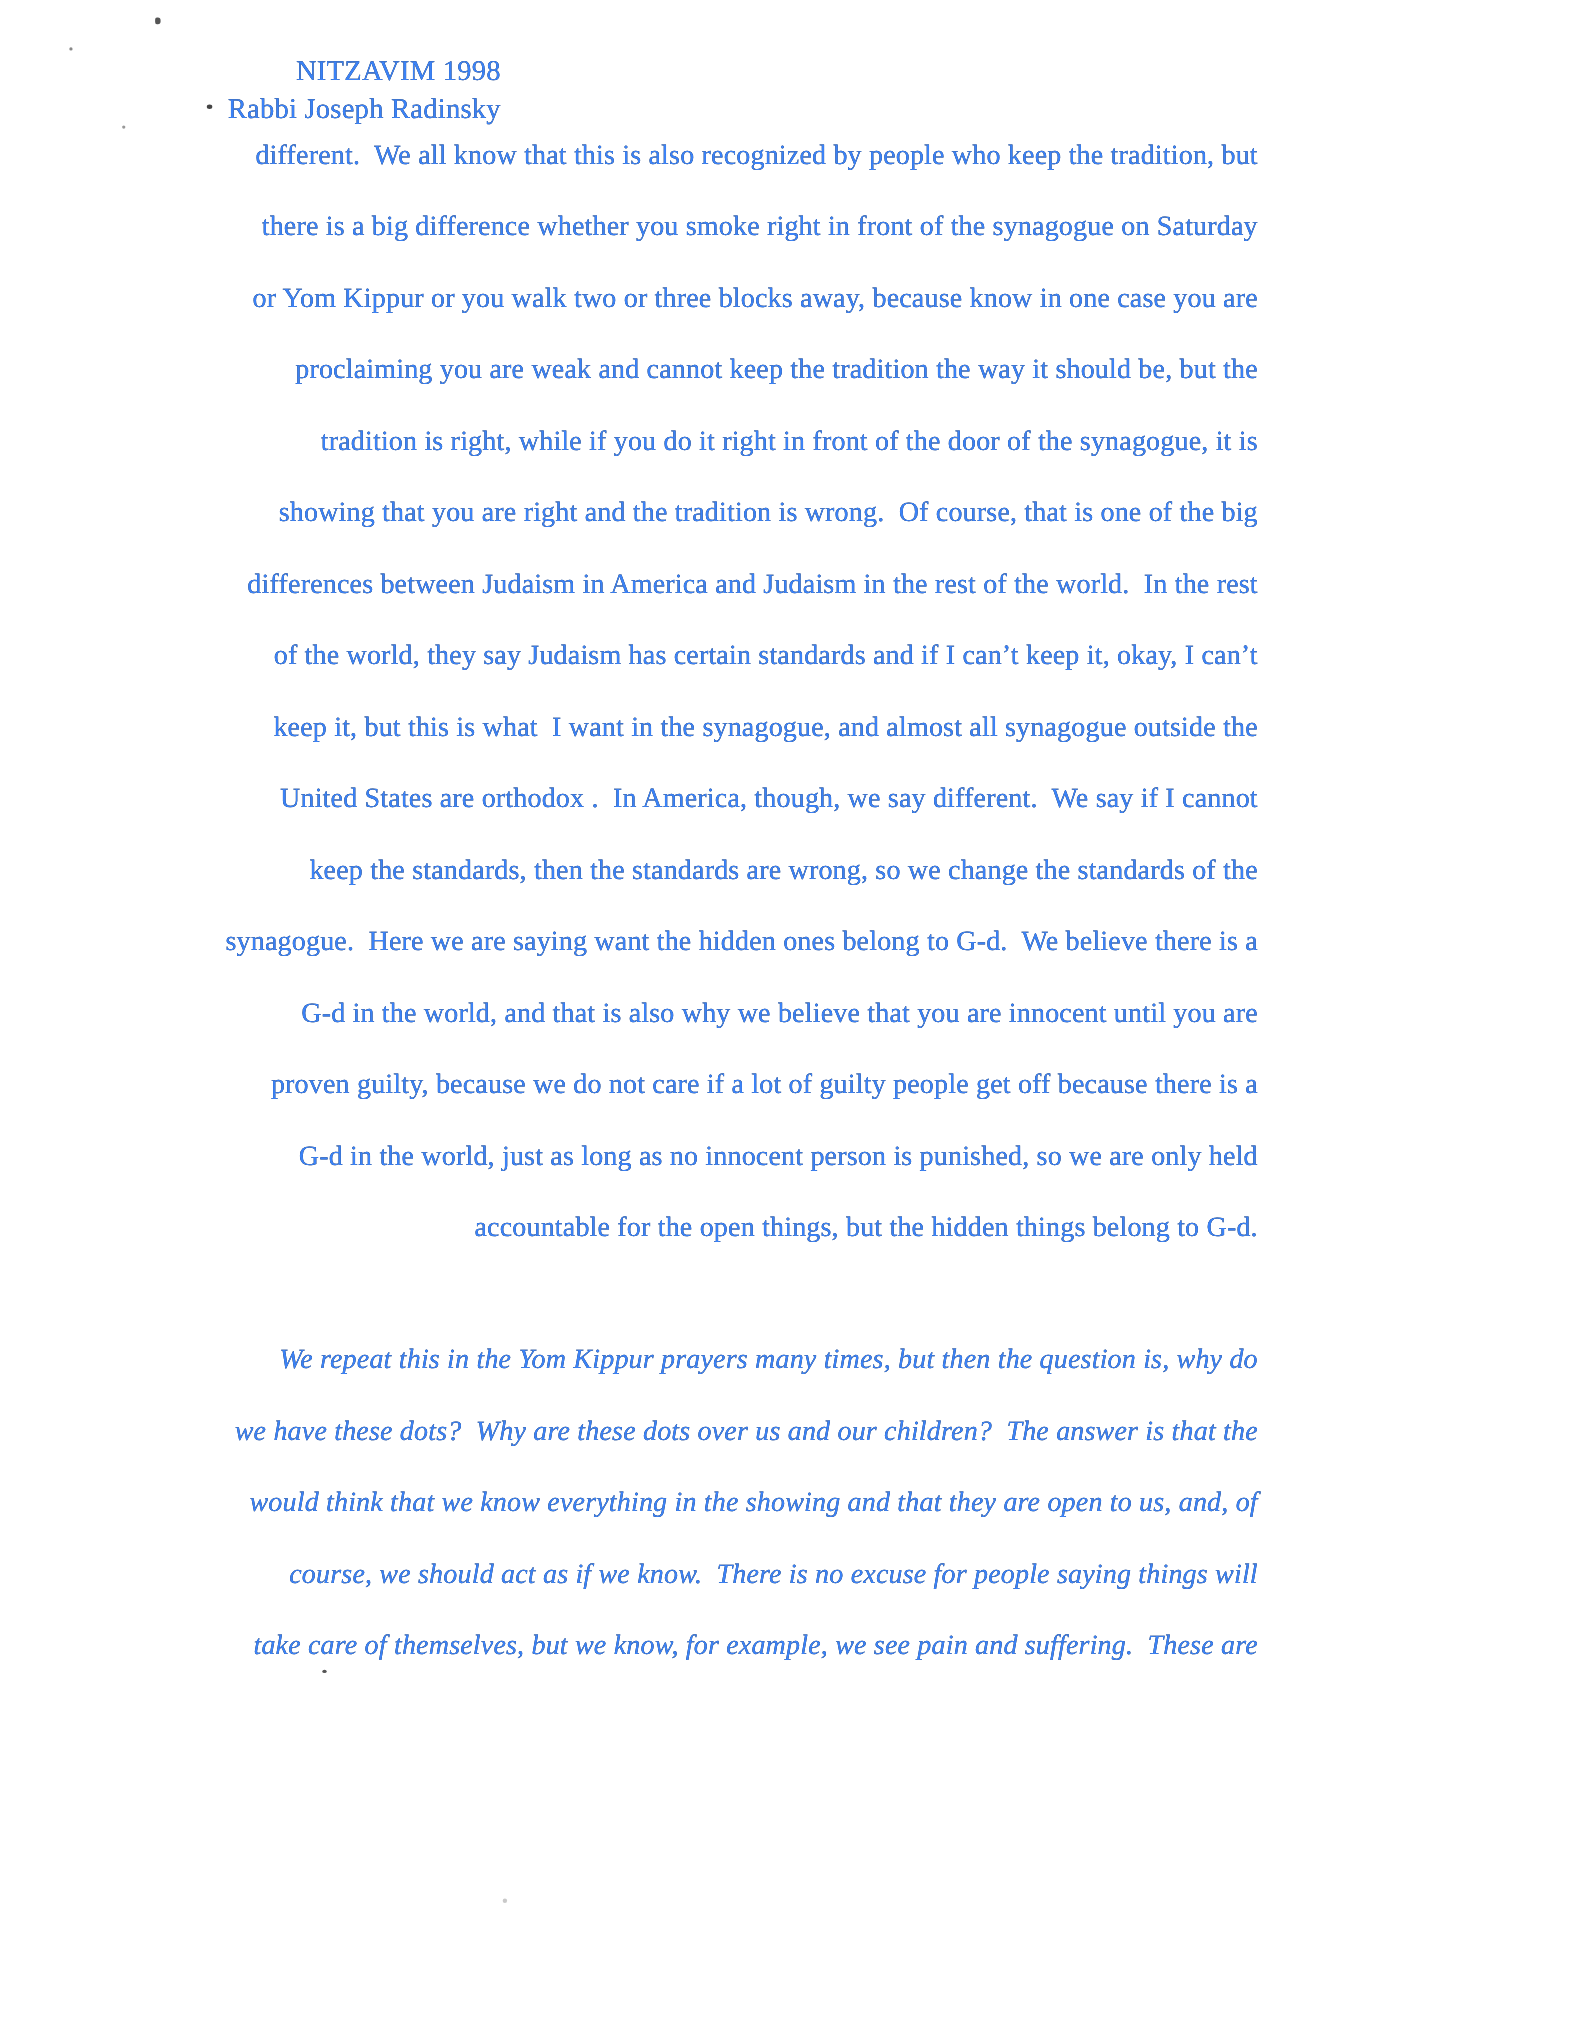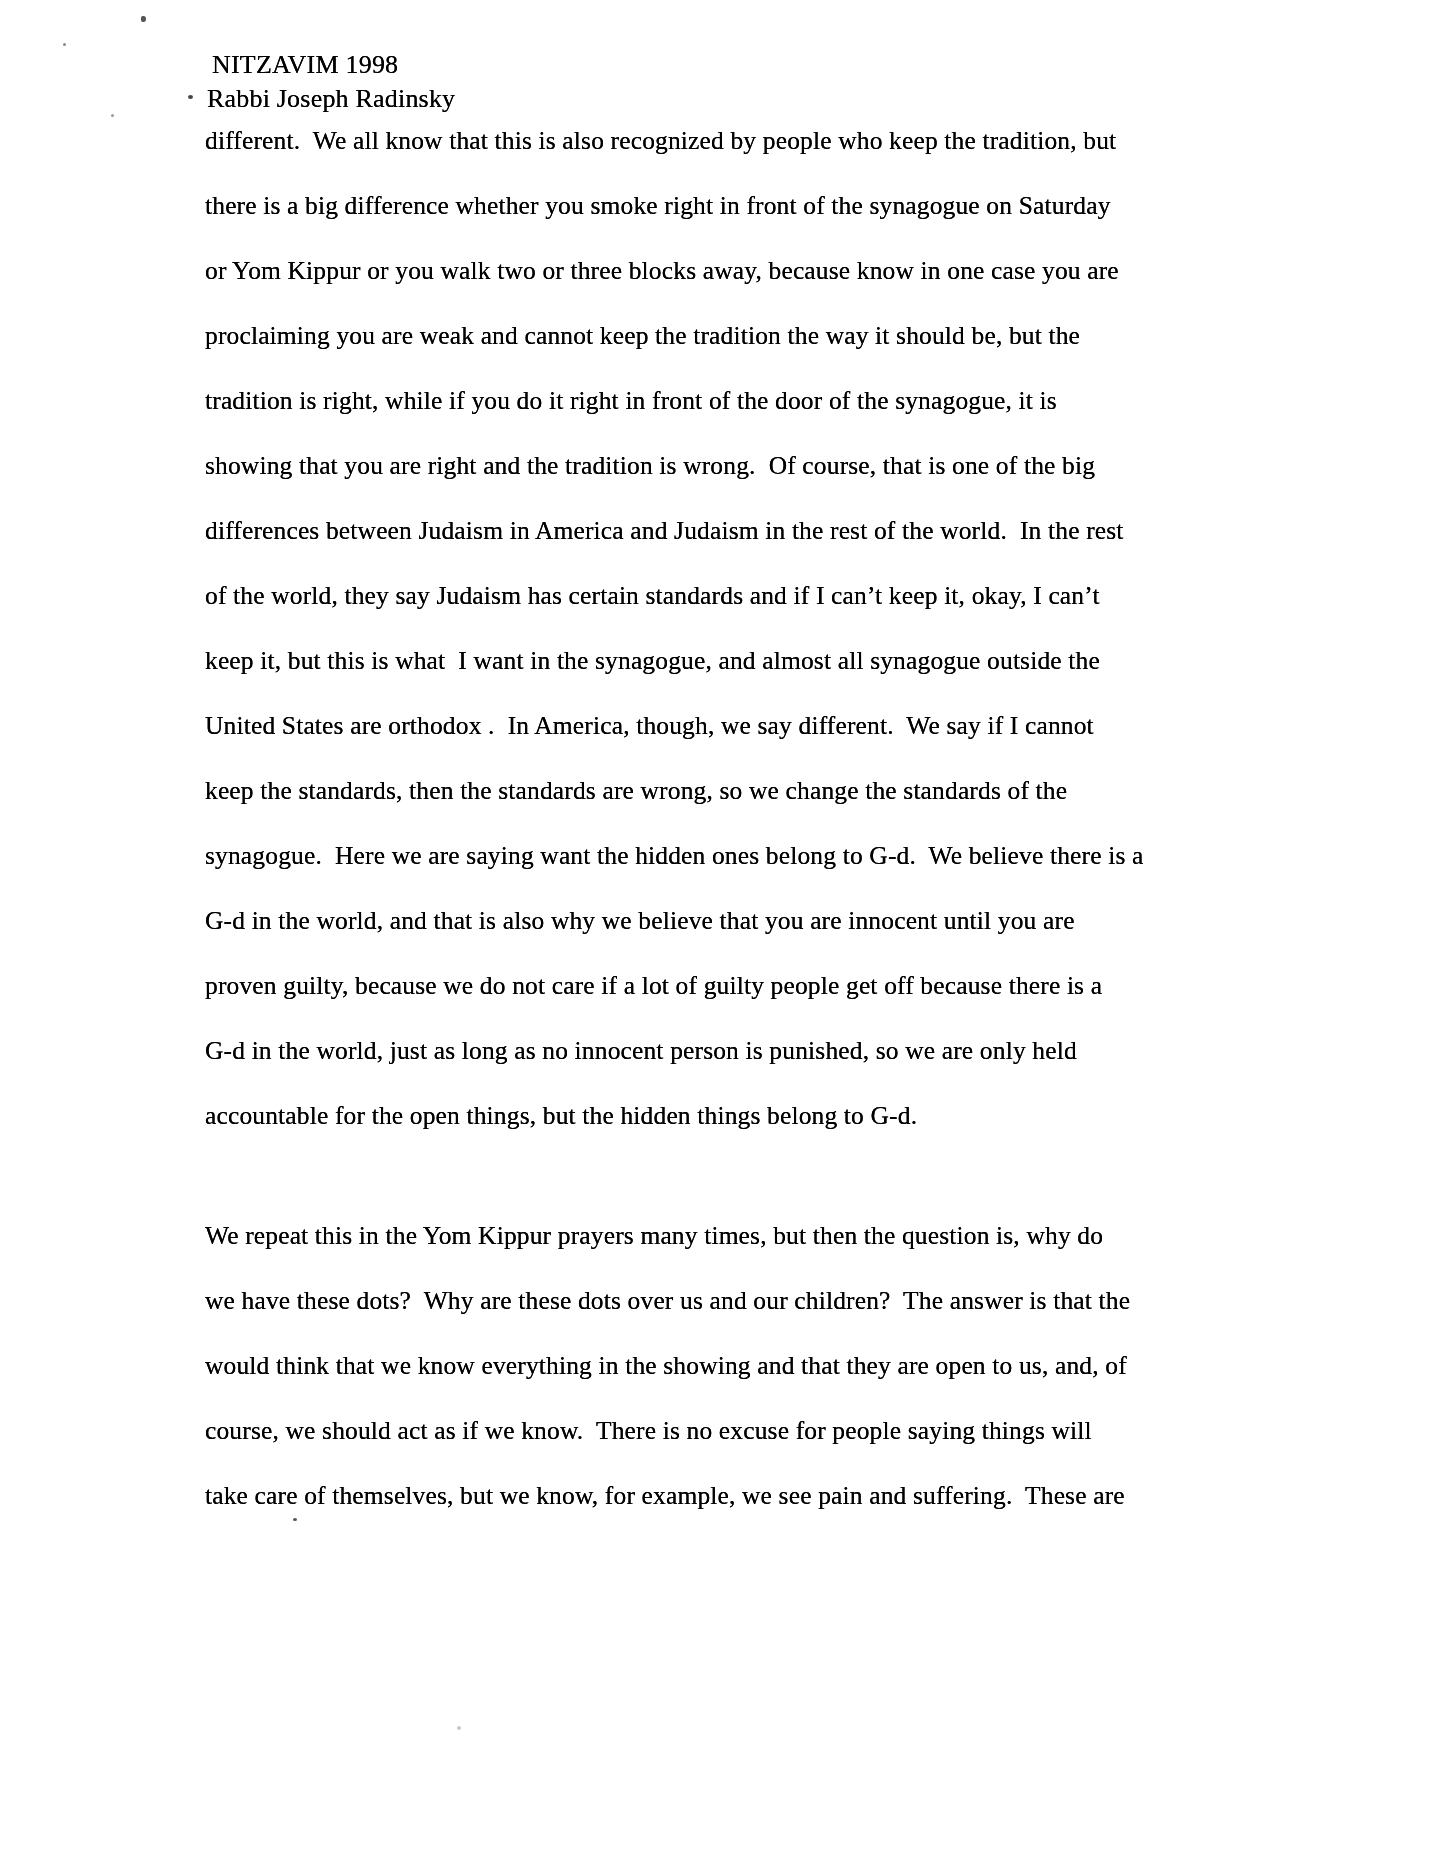--- a/index.html
+++ b/index.html
@@ -7,42 +7,43 @@
     padding: 0;
     background: #ffffff;
   }
   .page {
     position: relative;
     width: 1430px;
     height: 1851px;
     background: #ffffff;
     overflow: hidden;
     font-family: "Liberation Serif", "DejaVu Serif", serif;
-    color: #000000;
+    color: #3b82f6;
+    text-align: right;
   }
   .doc-header {
     position: absolute;
     top: 48px;
     left: 207px;
     line-height: 34px;
     font-size: 26px;
     letter-spacing: 0.2px;
     text-shadow: 0 0 0.6px #141414;
   }
   .doc-title { padding-left: 5px; }
   .doc-body {
     position: absolute;
     top: 108px;
     left: 205px;
     font-size: 25.5px;
     letter-spacing: 0.15px;
     text-shadow: 0 0 0.6px #141414;
   }
   .paragraph { margin: 0; }
-  .para-gap { margin-top: 55px; }
+  .para-gap { margin-top: 55px; font-style: italic; }
   .line {
     display: block;
     white-space: pre;
     line-height: 65px;
     height: 65px;
   }
   .speckle {
     position: absolute;
     border-radius: 50%;
     display: block;

